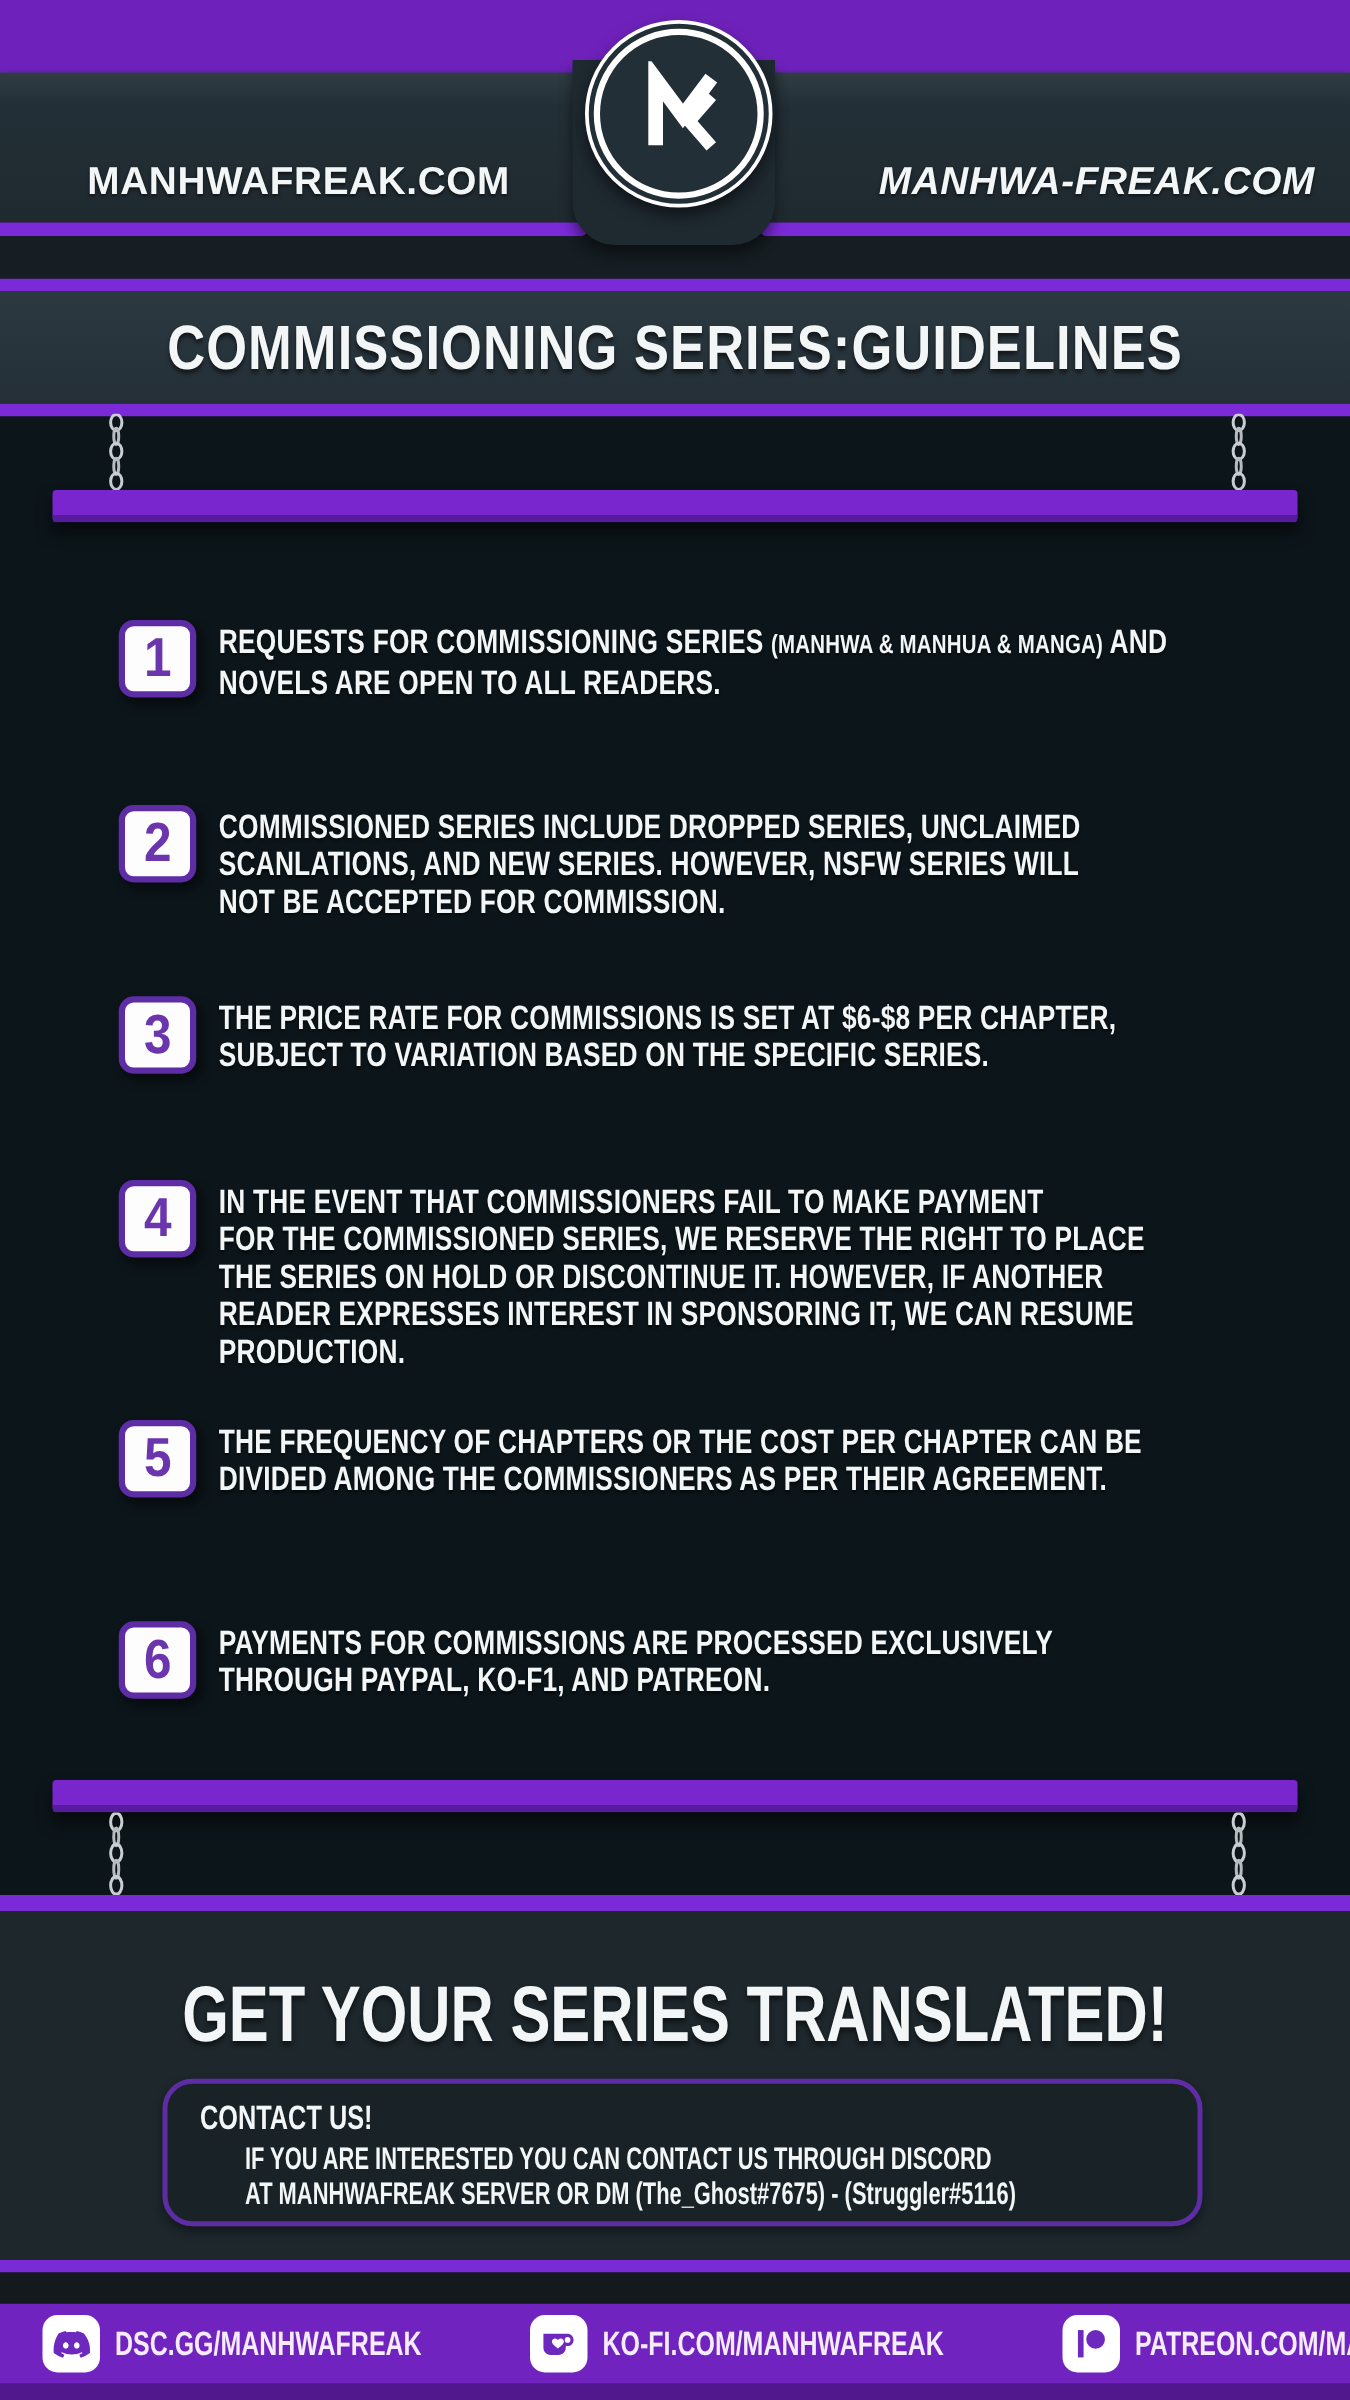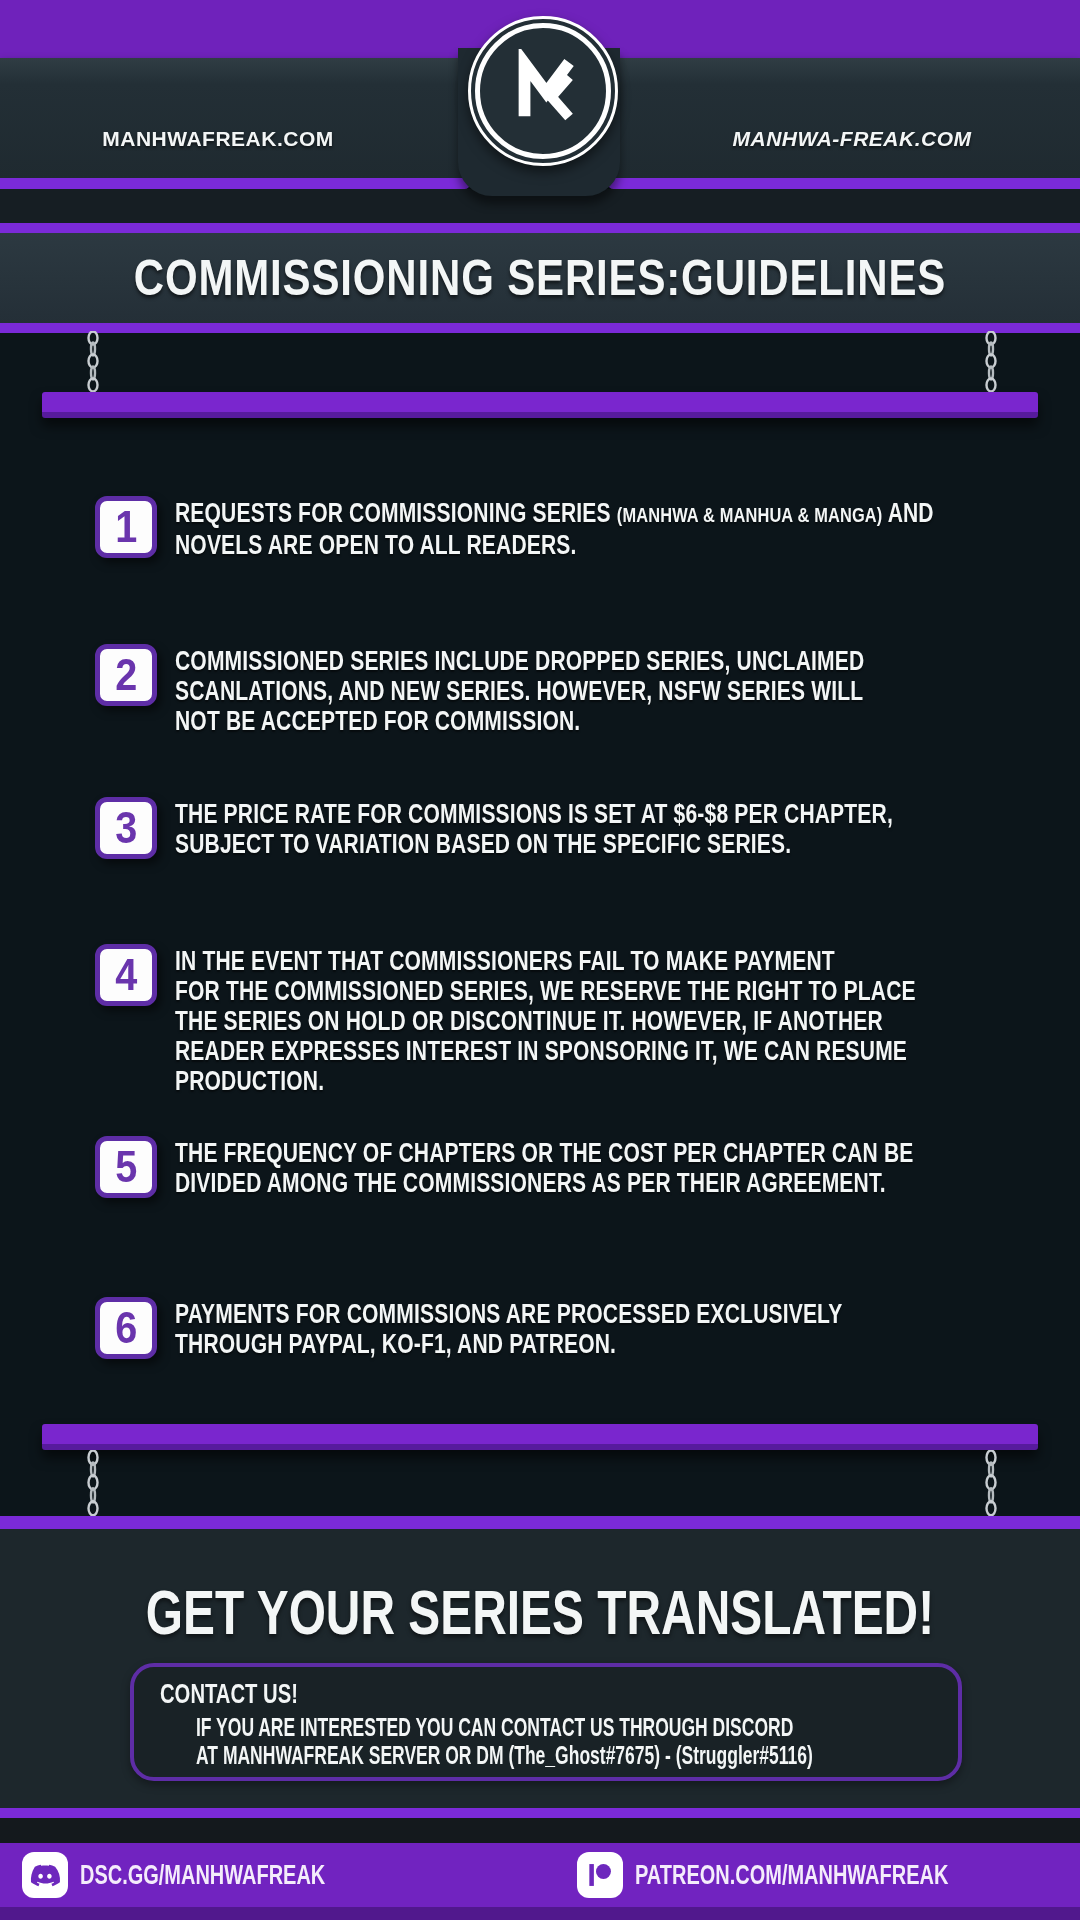--- a/index.html
+++ b/index.html
@@ -9,22 +9,22 @@
     font-family:"Liberation Sans","DejaVu Sans",sans-serif;
     color:var(--text,#f3f6f6);
     -webkit-font-smoothing:antialiased;
   }
   .abs{position:absolute;}
   
   .top-purple{left:0;top:0;width:1080px;height:80px;background:var(--purple-top,#6f22bb);}
   .header-band{left:0;top:58px;width:1080px;height:120px;
     background:linear-gradient(#303d44,#232f36 22%,#1f2a30);
     box-shadow:0 4px 8px rgba(0,0,0,.45);}
-  .site-name{top:127px;font-weight:bold;font-size:21px;letter-spacing:.5px;
-    text-align:center;text-shadow:0 2px 3px rgba(0,0,0,.6);}
+  .site-name{top:127px;font-weight:bold;font-size:31px;letter-spacing:.5px;
+    text-align:right;text-shadow:0 2px 3px rgba(0,0,0,.6);}
   .site-left{left:28px;width:380px;}
   .site-right{left:652px;width:400px;font-style:italic;}
   .stripe{background:var(--purple-stripe,#7b2ad8);}
   .stripe1l{left:0;top:178px;width:470px;height:11px;border-radius:0 6px 6px 0;}
   .stripe1r{left:608px;top:178px;width:472px;height:11px;border-radius:6px 0 0 6px;}
   .gap-band{left:0;top:189px;width:1080px;height:34px;background:var(--bg-gap,#161e23);}
   .stripe2{left:0;top:223px;width:1080px;height:10px;}
   .title-band{left:0;top:233px;width:1080px;height:90px;
     background:linear-gradient(#2c3941,#242f37);}
   .page-title{left:0;top:233px;width:1080px;height:90px;line-height:90px;text-align:center;
@@ -68,21 +68,21 @@
   .contact-title{position:absolute;left:26px;top:12px;font-size:27px;font-weight:bold;
     transform:scaleX(.75);transform-origin:left top;}
   .contact-l1{position:absolute;left:62px;top:46px;font-size:25px;font-weight:bold;
     transform:scaleX(.70);transform-origin:left top;width:1100px;}
   .contact-l2{position:absolute;left:62px;top:74px;font-size:25px;font-weight:bold;
     transform:scaleX(.70);transform-origin:left top;width:1100px;}
   .stripe5{left:0;top:1808px;width:1080px;height:10px;}
   .dark-band{left:0;top:1818px;width:1080px;height:25px;background:var(--bg-dark-band,#14191d);}
   
   .footer{left:0;top:1843px;width:1080px;height:64px;background:var(--purple-footer,#7123c0);
-    display:flex;align-items:center;justify-content:space-between;padding:0 22px;box-sizing:border-box;}
+    display:flex;align-items:center;justify-content:space-between;padding:0 34px;box-sizing:border-box;}
   .flink{display:flex;align-items:center;gap:12px;}
   .ficon{width:46px;height:46px;background:#fff;border-radius:12px;
     display:flex;align-items:center;justify-content:center;flex:0 0 auto;}
   .flabel{font-size:27px;font-weight:bold;transform:scaleX(.74);transform-origin:left center;
     white-space:nowrap;color:#f4ecfb;}
   .bottom-strip{left:0;top:1907px;width:1080px;height:13px;background:var(--purple-deep,#51188d);}
 </style>
 </head>
 <body>
 
@@ -202,20 +202,30 @@
   <div class="flink">
     <span class="ficon">
       <svg width="32" height="32" viewBox="0 0 24 24" fill="#6d28bd">
         <path d="M19.6 5.8c-1.4-.7-2.9-1.1-4.4-1.4l-.3.7c-1.9-.3-3.9-.3-5.8 0l-.3-.7c-1.5.3-3 .7-4.4 1.4C1.8 9.8 1.2 13.7 1.5 17.5c1.9 1.4 3.8 2.3 5.6 2.9l.8-1.8c-.7-.3-1.4-.6-2-1l.5-.5c3.9 1.8 8.1 1.8 11.9 0l.5.5c-.6.4-1.3.7-2 1l.8 1.8c1.8-.6 3.7-1.5 5.6-2.9.4-4.4-.8-8.3-3.6-11.7zM8.7 14.9c-.9 0-1.7-.9-1.7-1.9s.8-1.9 1.7-1.9 1.7.9 1.7 1.9-.8 1.9-1.7 1.9zm6.6 0c-.9 0-1.7-.9-1.7-1.9s.8-1.9 1.7-1.9 1.7.9 1.7 1.9-.8 1.9-1.7 1.9z"></path>
       </svg>
     </span>
     <span class="flabel">DSC.GG/MANHWAFREAK</span>
   </div>
   <div class="flink">
     <span class="ficon">
+      <svg width="32" height="32" viewBox="0 0 24 24">
+        <path fill="#6d28bd" d="M2.8 6h14.4c2 0 3.7 1.6 3.7 3.7s-1.7 3.7-3.7 3.7h-1v1c0 2.4-1.9 4.3-4.3 4.3H7.1c-2.4 0-4.3-1.9-4.3-4.3z"></path>
+        <circle cx="17.3" cy="9.7" r="1.7" fill="#ffffff"></circle>
+        <path fill="#ffffff" d="M9.8 8.8c.8 0 1.4.5 1.7.9.3-.4.9-.9 1.7-.9 1.1 0 1.9.8 1.9 1.9 0 1.6-2.3 3.2-3.6 4.1-1.3-.9-3.6-2.5-3.6-4.1 0-1.1.8-1.9 1.9-1.9z"></path>
+      </svg>
+    </span>
+    <span class="flabel">KO-FI.COM/MANHWAFREAK</span>
+  </div>
+  <div class="flink">
+    <span class="ficon">
       <svg width="32" height="32" viewBox="0 0 24 24" fill="#6d28bd">
         <circle cx="14.6" cy="9.4" r="5.6"></circle>
         <rect x="4" y="3.8" width="3.4" height="16.4"></rect>
       </svg>
     </span>
     <span class="flabel">PATREON.COM/MANHWAFREAK</span>
   </div>
 </div>
 <div class="abs bottom-strip"></div>
 

